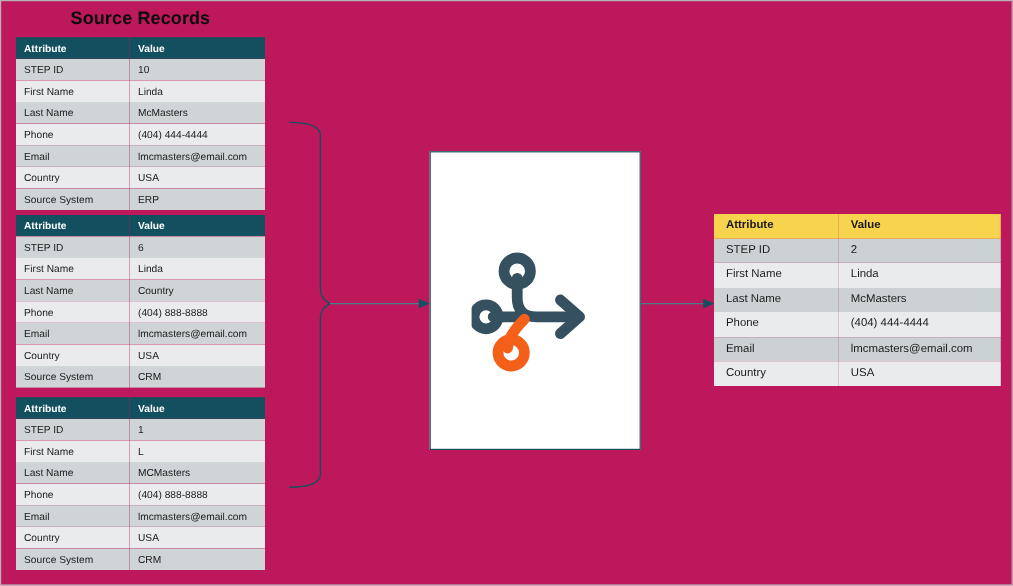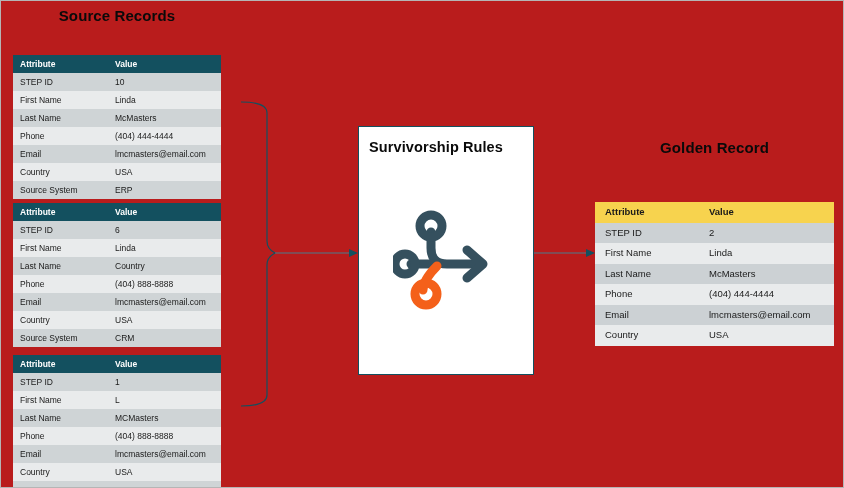--- a/index.html
+++ b/index.html
@@ -7,21 +7,21 @@
     padding: 0;
     background: #ffffff;
   }
   body {
     font-family: "Liberation Sans", sans-serif;
   }
   #canvas {
     position: relative;
     width: 844px;
     height: 488px;
-    background: #b91c1c;
+    background: #be185d;
     border: 1px solid #b5b5b5;
     box-sizing: border-box;
     overflow: hidden;
   }
 
   
   .section-title {
     position: absolute;
     font-size: 15px;
     font-weight: bold;
@@ -33,21 +33,20 @@
   #title-golden   { left: 594px; top: 138px; width: 239px; text-align: center; }
   #title-rules    { left: 368px; top: 138px; font-size: 14.5px; }
 
   
   .rec-table {
     position: absolute;
     border-collapse: collapse;
     table-layout: fixed;
     font-size: 8.5px;
     color: #1a1a1a;
-    margin-top: 24px;
   }
   .rec-table td, .rec-table th {
     padding: 0 0 0 7px;
     height: 18px;
     line-height: 18px;
     text-align: left;
     font-weight: normal;
     overflow: hidden;
     white-space: nowrap;
   }
@@ -259,39 +258,37 @@
              Q 266 256 266 264 L 266 394 Q 266 405 240 405" fill="none" stroke="#13505f" stroke-width="1.2"></path>
 
     <line x1="274" y1="252" x2="350" y2="252" stroke="#4a7c8c" stroke-width="1.1"></line>
     <polygon points="357,252 348,248 348,256" fill="#13505f"></polygon>
 
     <line x1="533" y1="252" x2="587" y2="252" stroke="#4a7c8c" stroke-width="1.1"></line>
     <polygon points="594,252 585,248 585,256" fill="#13505f"></polygon>
   </svg>
 
   <div id="rules-box"></div>
-  <div class="section-title" id="title-rules">Survivorship Rules</div>
 
   <svg id="rules-icon" viewBox="0 0 110 110" xmlns="http://www.w3.org/2000/svg">
 
     <path d="M 38 26 L 38 42 Q 38 58 54 58 L 86 58" fill="none" stroke="#35505e" stroke-width="9" stroke-linecap="round"></path>
 
     <line x1="18" y1="58" x2="44" y2="58" stroke="#35505e" stroke-width="9" stroke-linecap="round"></line>
 
     <polyline points="74,44 90,58 74,72" fill="none" stroke="#35505e" stroke-width="9" stroke-linecap="round" stroke-linejoin="round"></polyline>
 
     <circle cx="38" cy="20" r="11" fill="none" stroke="#35505e" stroke-width="9"></circle>
 
     <circle cx="12" cy="58" r="10" fill="none" stroke="#35505e" stroke-width="9"></circle>
 
     <path d="M 44 60 Q 30 74 30 84" fill="none" stroke="#f4601a" stroke-width="9" stroke-linecap="round"></path>
     <circle cx="33" cy="88" r="11" fill="none" stroke="#f4601a" stroke-width="9"></circle>
   </svg>
 
-  <div class="section-title" id="title-golden">Golden Record</div>
 
   <table class="rec-table gold-table">
     <colgroup>
         <col class="c1">
         <col class="c2">
       </colgroup>
     <thead>
       <tr>
         <th>Attribute</th>
         <th>Value</th>

